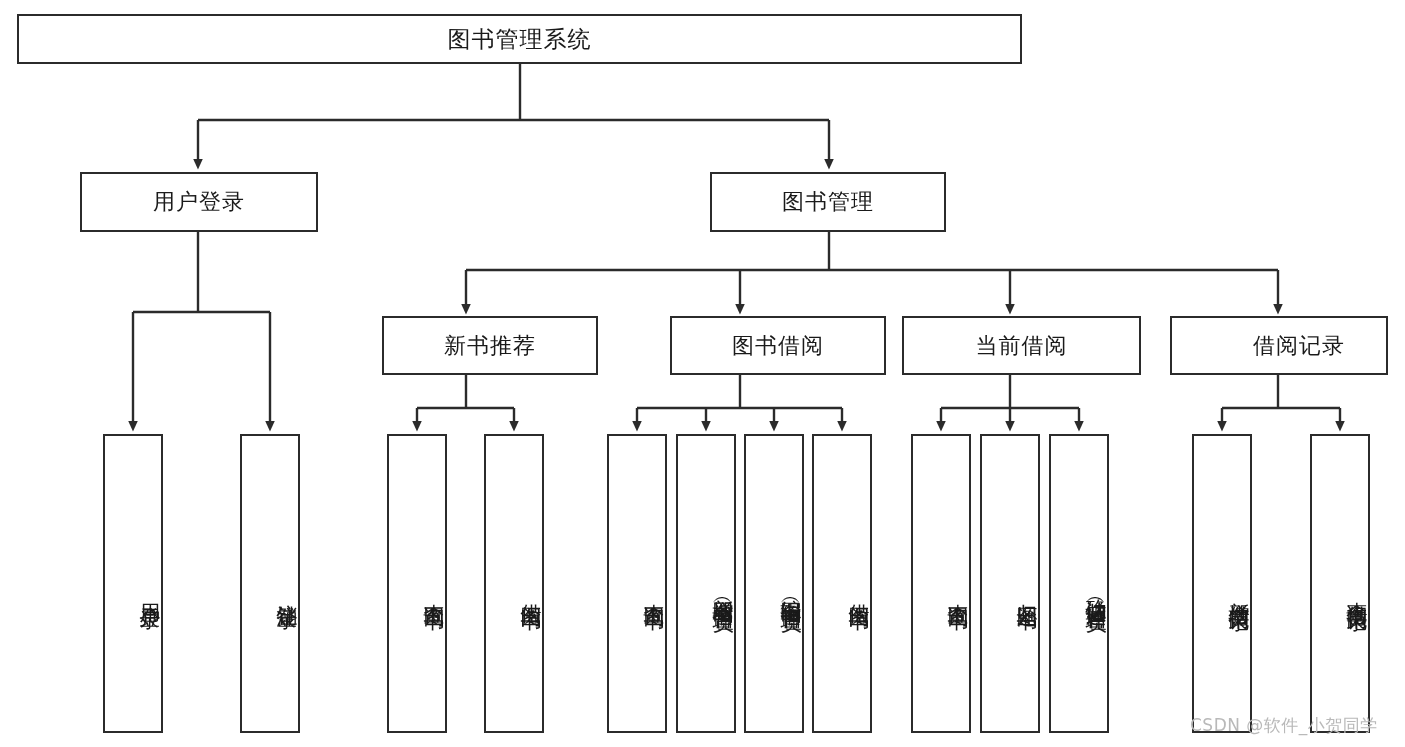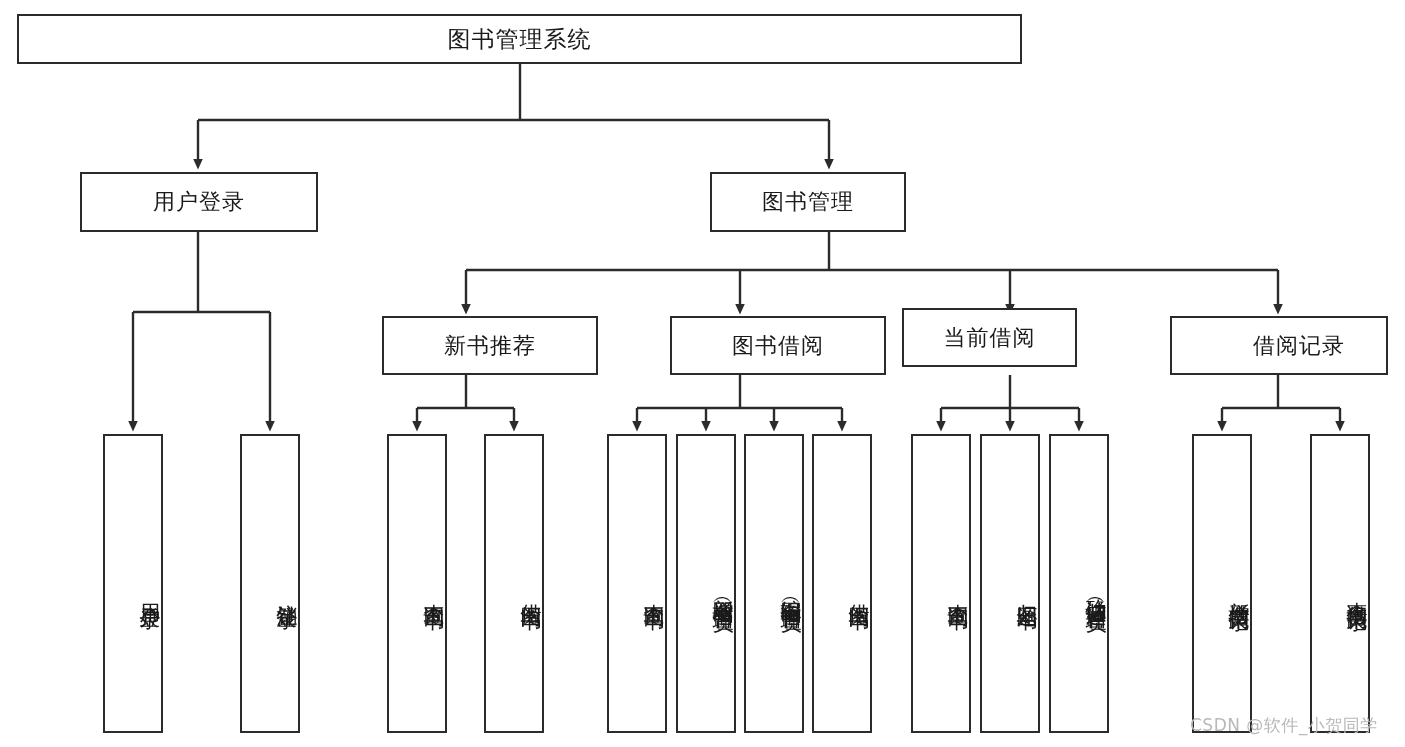--- a/index.html
+++ b/index.html
@@ -116,25 +116,25 @@
       <path d="M1278,375 L1278,408"></path>
       <path d="M1222,408 L1340,408"></path>
       <path d="M1222,408 L1222,422" marker-end="url(#arr)"></path>
       <path d="M1340,408 L1340,422" marker-end="url(#arr)"></path>
     </g>
   </svg>
 
   <div class="node h root" style="left:17px; top:14px; width:1005px; height:50px;">图书管理系统</div>
 
   <div class="node h" style="left:80px; top:172px; width:238px; height:60px;">用户登录</div>
-  <div class="node h" style="left:710px; top:172px; width:196px; height:60px;text-align:center;">图书管理</div>
+  <div class="node h" style="left:710px; top:172px; width:236px; height:60px;text-align:center;">图书管理</div>
 
   <div class="node h" style="left:382px; top:316px; width:216px; height:59px;">新书推荐</div>
   <div class="node h" style="left:632px; top:316px; width:216px; height:59px;margin-left:38px;">图书借阅</div>
-  <div class="node h" style="left:902px; top:308px; width:175px; height:59px;">当前借阅</div>
+  <div class="node h" style="left:902px; top:316px; width:239px; height:59px;">当前借阅</div>
   <div class="node h" style="left:1170px; top:316px; width:218px; height:59px;padding-left:40px;">借阅记录</div>
 
   <div class="node v" style="left:103px; top:434px; width:60px; height:299px;">
     <span>用户登录</span>
   </div>
   <div class="node v" style="left:240px; top:434px; width:60px; height:299px;">
     <span>注销登录</span>
   </div>
 
   <div class="node v" style="left:387px; top:434px; width:60px; height:299px;">

